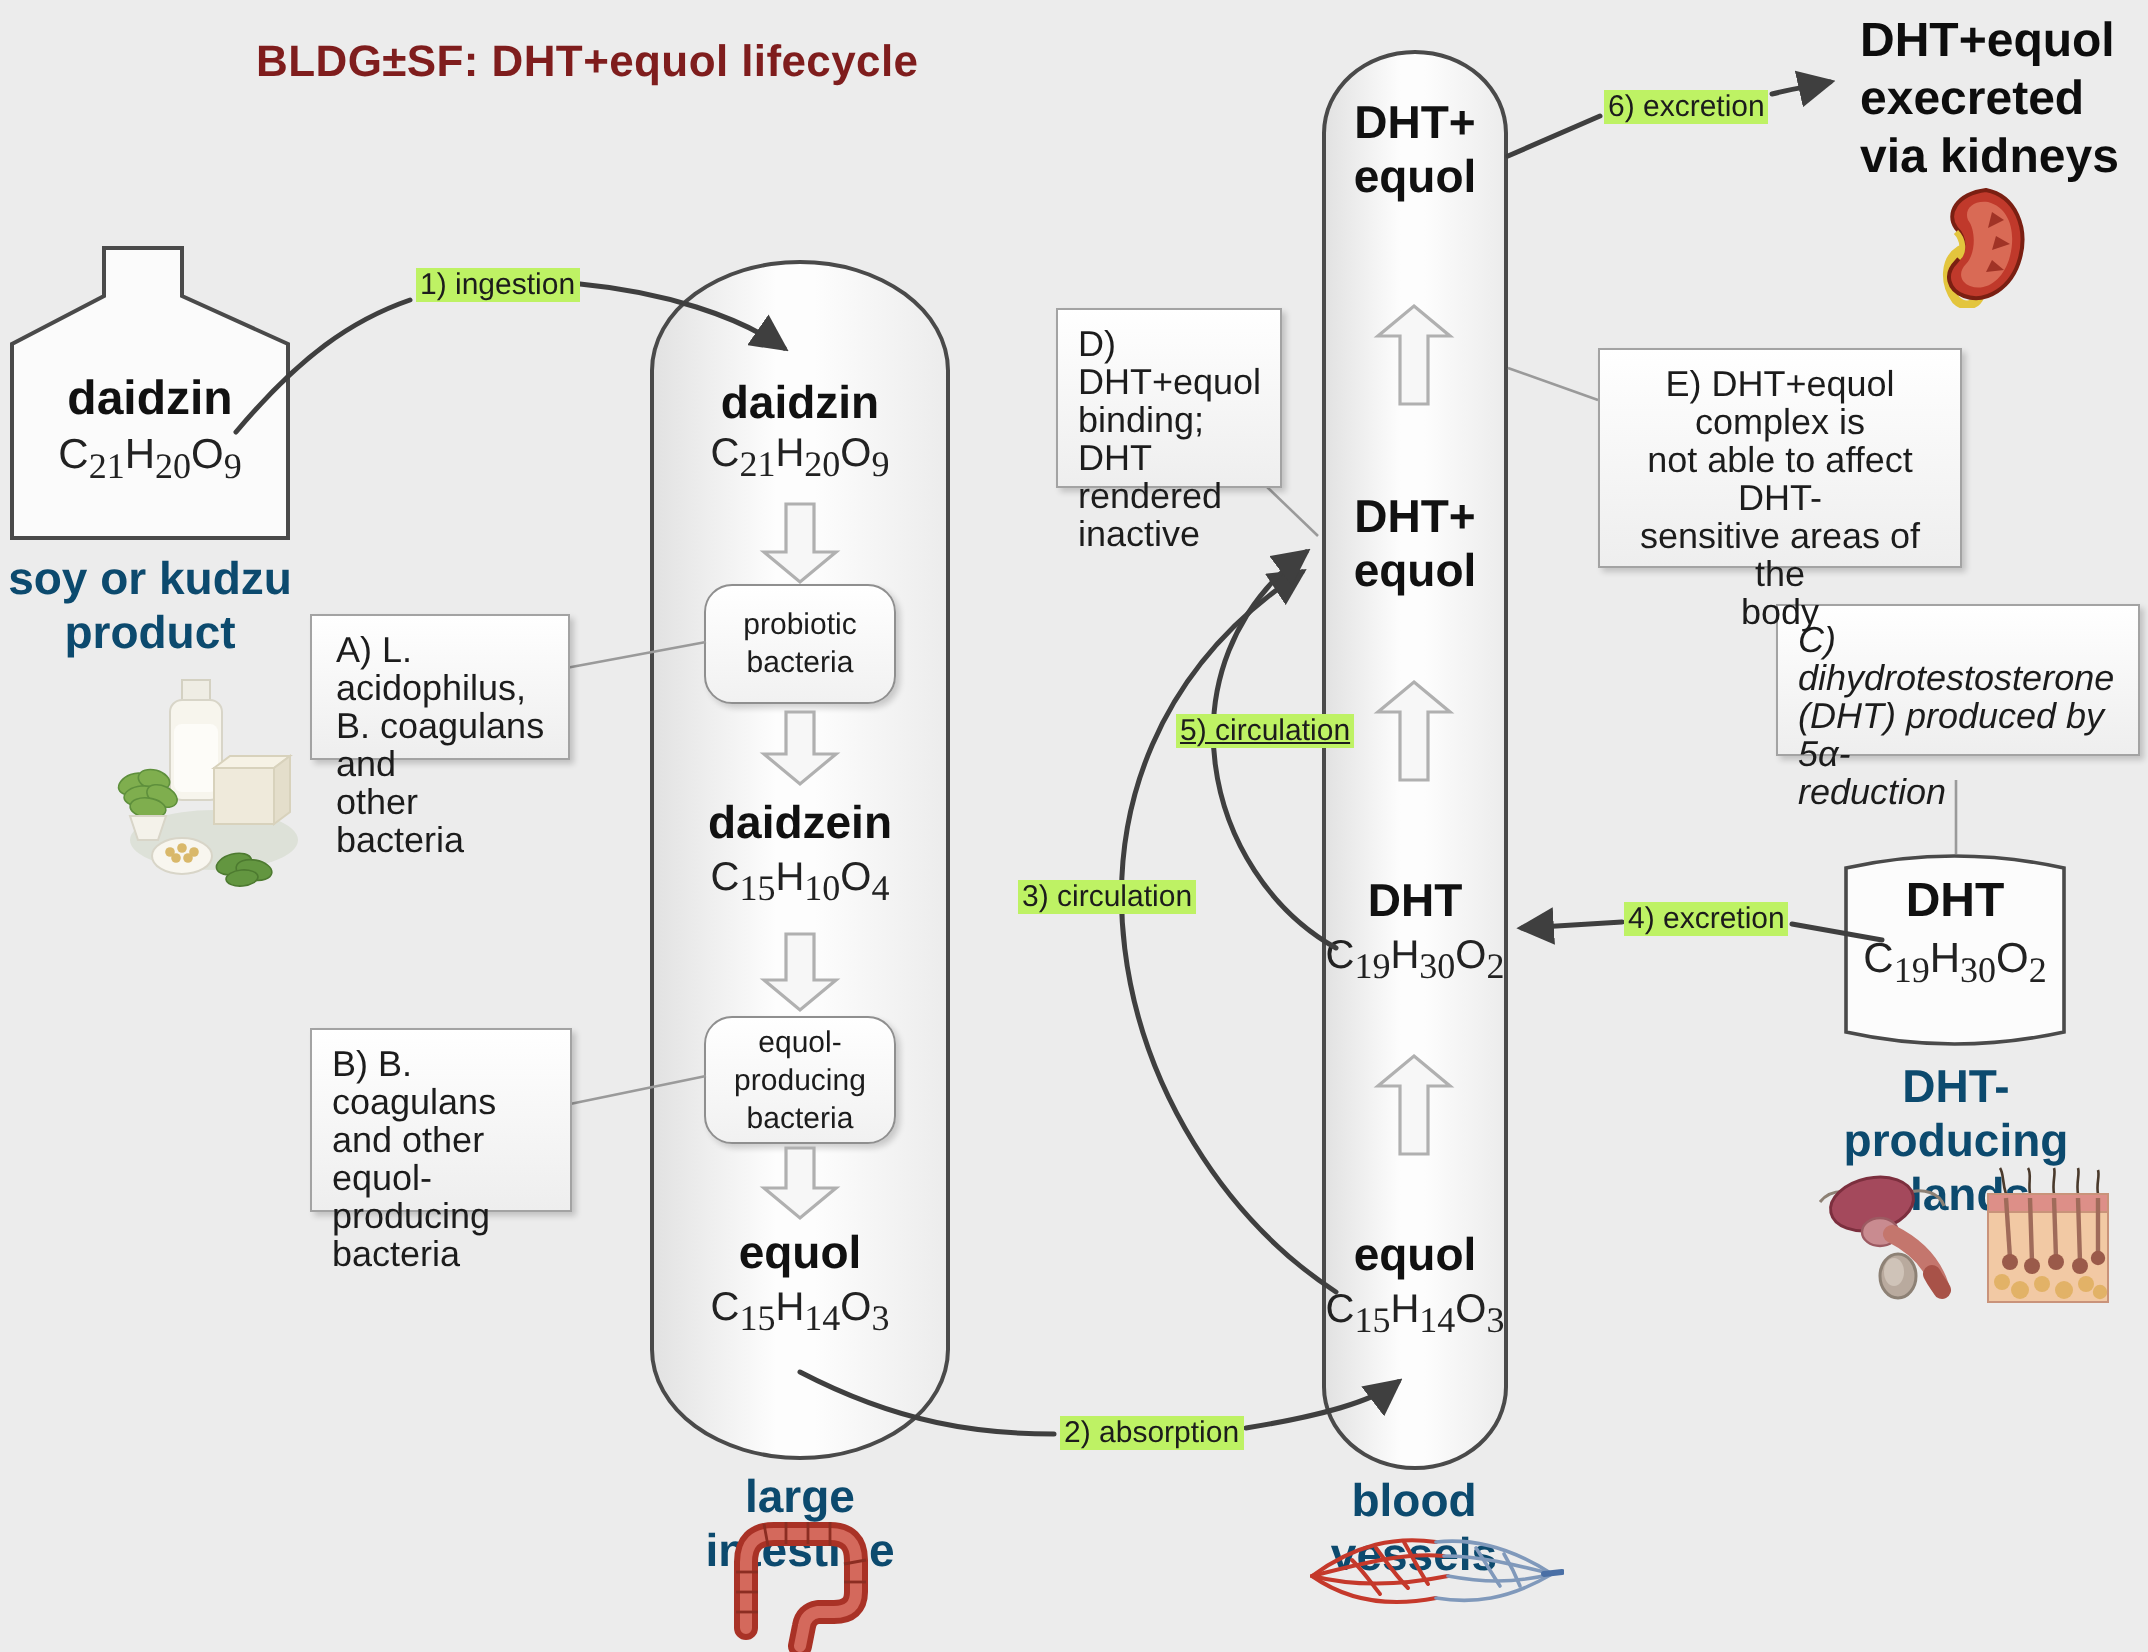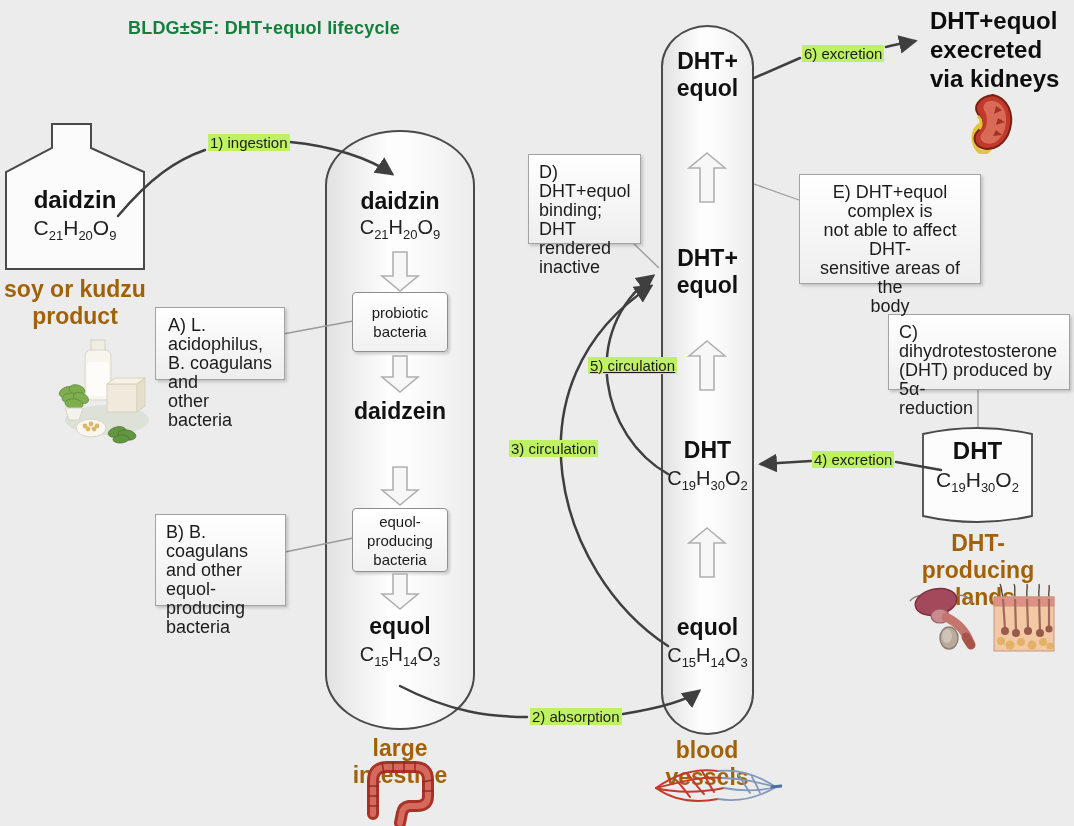--- a/index.html
+++ b/index.html
@@ -1,34 +1,34 @@
 <!DOCTYPE html>
 <html><head>
 <meta charset="utf-8">
 <style>
   html,body{margin:0;padding:0;}
   *{box-sizing:border-box;}
   body{font-family:"Liberation Sans","DejaVu Sans",sans-serif;background:#ececec;}
   #canvas{position:relative;width:1074px;height:826px;background:#ececec;overflow:hidden;}
   .abs{position:absolute;}
-  .title{font-size:18px;font-weight:bold;color:#15803d;letter-spacing:0.2px;}
+  .title{font-size:22px;font-weight:bold;color:#7f1d1d;letter-spacing:0.2px;}
   .cylinder{border:2px solid #4a4a4a;background:linear-gradient(to right,#e2e2e2,#fdfdfd 42%,#fdfdfd 55%,#ececec);z-index:1;}
   .cyl-intestine{left:325px;top:130px;width:150px;height:600px;border-radius:76px/56px;}
   .cyl-vessels{left:661px;top:25px;width:93px;height:710px;border-radius:47px/42px;}
   .stage-name{font-size:23px;font-weight:bold;color:#111;text-align:center;white-space:pre-line;line-height:27px;z-index:2;}
   .stage-formula{font-size:20px;color:#222;text-align:center;z-index:2;}
-  .stage-formula sub{font-size:13px;}
-  .pill{background:linear-gradient(180deg,#ffffff,#f1f1f1);border:1px solid #8f8f8f;border-radius:4px;
+  .stage-formula sub{font-size:18px;font-family:Liberation Serif, serif;}
+  .pill{background:linear-gradient(180deg,#ffffff,#f1f1f1);border:1px solid #8f8f8f;border-radius:14px;
         box-shadow:2px 2px 3px rgba(0,0,0,0.18);display:flex;align-items:center;justify-content:center;
         font-size:15px;color:#1c1c1c;text-align:center;white-space:pre-line;line-height:19px;z-index:2;}
   .note-box{background:linear-gradient(180deg,#ffffff,#eeeeee);border:1px solid #a3a3a3;
         box-shadow:2px 2px 3px rgba(0,0,0,0.18);font-size:18px;color:#1c1c1c;
         white-space:pre-line;line-height:19px;padding:8px 10px;z-index:6;}
   .flow-label{font-size:15px;color:#1c1c1c;background:#bef264;padding:0 2px;white-space:nowrap;z-index:7;}
-  .caption{font-size:23px;font-weight:bold;color:#a16207;text-align:center;white-space:pre-line;line-height:27px;z-index:2;}
+  .caption{font-size:23px;font-weight:bold;color:#0c4a6e;text-align:center;white-space:pre-line;line-height:27px;z-index:2;}
   .kidney-note{font-size:24px;font-weight:bold;color:#0d0d0d;white-space:pre-line;line-height:29px;z-index:2;}
   svg.overlay{left:0;top:0;z-index:5;pointer-events:none;}
   svg.shape{z-index:1;}
   svg.organ{z-index:2;}
 </style>
 </head>
 <body>
 
 <div id="canvas">
 
@@ -72,20 +72,21 @@
       <ellipse cx="76" cy="107" rx="8" ry="4" transform="rotate(-5 76 107)"></ellipse>
     </g>
   </svg>
 
   <div class="abs cylinder cyl-intestine"></div>
   <div class="abs stage-name" style="left:325px;top:188px;width:150px;">daidzin</div>
   <div class="abs stage-formula" style="left:325px;top:216px;width:150px;">C<sub>21</sub>H<sub>20</sub>O<sub>9</sub></div>
   <div class="abs pill" style="left:352px;top:292px;width:96px;height:60px;">probiotic
 bacteria</div>
   <div class="abs stage-name" style="left:325px;top:398px;width:150px;">daidzein</div>
+  <div class="abs stage-formula" style="left:325px;top:428px;width:150px;">C<sub>15</sub>H<sub>10</sub>O<sub>4</sub></div>
   <div class="abs pill" style="left:352px;top:508px;width:96px;height:64px;">equol-
 producing
 bacteria</div>
   <div class="abs stage-name" style="left:325px;top:613px;width:150px;">equol</div>
   <div class="abs stage-formula" style="left:325px;top:643px;width:150px;">C<sub>15</sub>H<sub>14</sub>O<sub>3</sub></div>
   <div class="abs caption" style="left:325px;top:735px;width:150px;">large intestine</div>
 
   <svg class="abs organ" style="left:360px;top:760px;" width="80" height="66" viewBox="0 0 80 66">
     <path d="M13,54 L13,21 Q13,7 27,7 L55,7 Q68,7 68,20 L68,36 Q68,46 57,46 L49,46 Q43,47 42,53 L40,63" fill="none" stroke="#a93226" stroke-width="12" stroke-linecap="round" stroke-linejoin="round"></path>
     <path d="M13,54 L13,21 Q13,7 27,7 L55,7 Q68,7 68,20 L68,36 Q68,46 57,46 L49,46 Q43,47 42,53 L40,63" fill="none" stroke="#d4695c" stroke-width="6" stroke-linecap="round" stroke-linejoin="round"></path>
@@ -202,21 +203,21 @@
     </g>
   </svg>
 
   <div class="abs note-box" style="left:155px;top:307px;width:130px;height:73px;padding-left:12px;">A) L. acidophilus,
 B. coagulans and
 other bacteria</div>
   <div class="abs note-box" style="left:155px;top:514px;width:131px;height:92px;">B) B. coagulans
 and other equol-
 producing
 bacteria</div>
-  <div class="abs note-box" style="left:888px;top:314px;width:182px;height:76px;">C) dihydrotestosterone
+  <div class="abs note-box" style="left:888px;top:302px;width:182px;height:76px;font-style:italic;">C) dihydrotestosterone
 (DHT) produced by 5α-
 reduction</div>
   <div class="abs note-box" style="left:528px;top:154px;width:113px;height:90px;">D) DHT+equol
 binding;
 DHT rendered
 inactive</div>
   <div class="abs note-box" style="left:799px;top:174px;width:182px;height:110px;text-align:center;">E) DHT+equol complex is
 not able to affect DHT-
 sensitive areas of the
 body</div>

